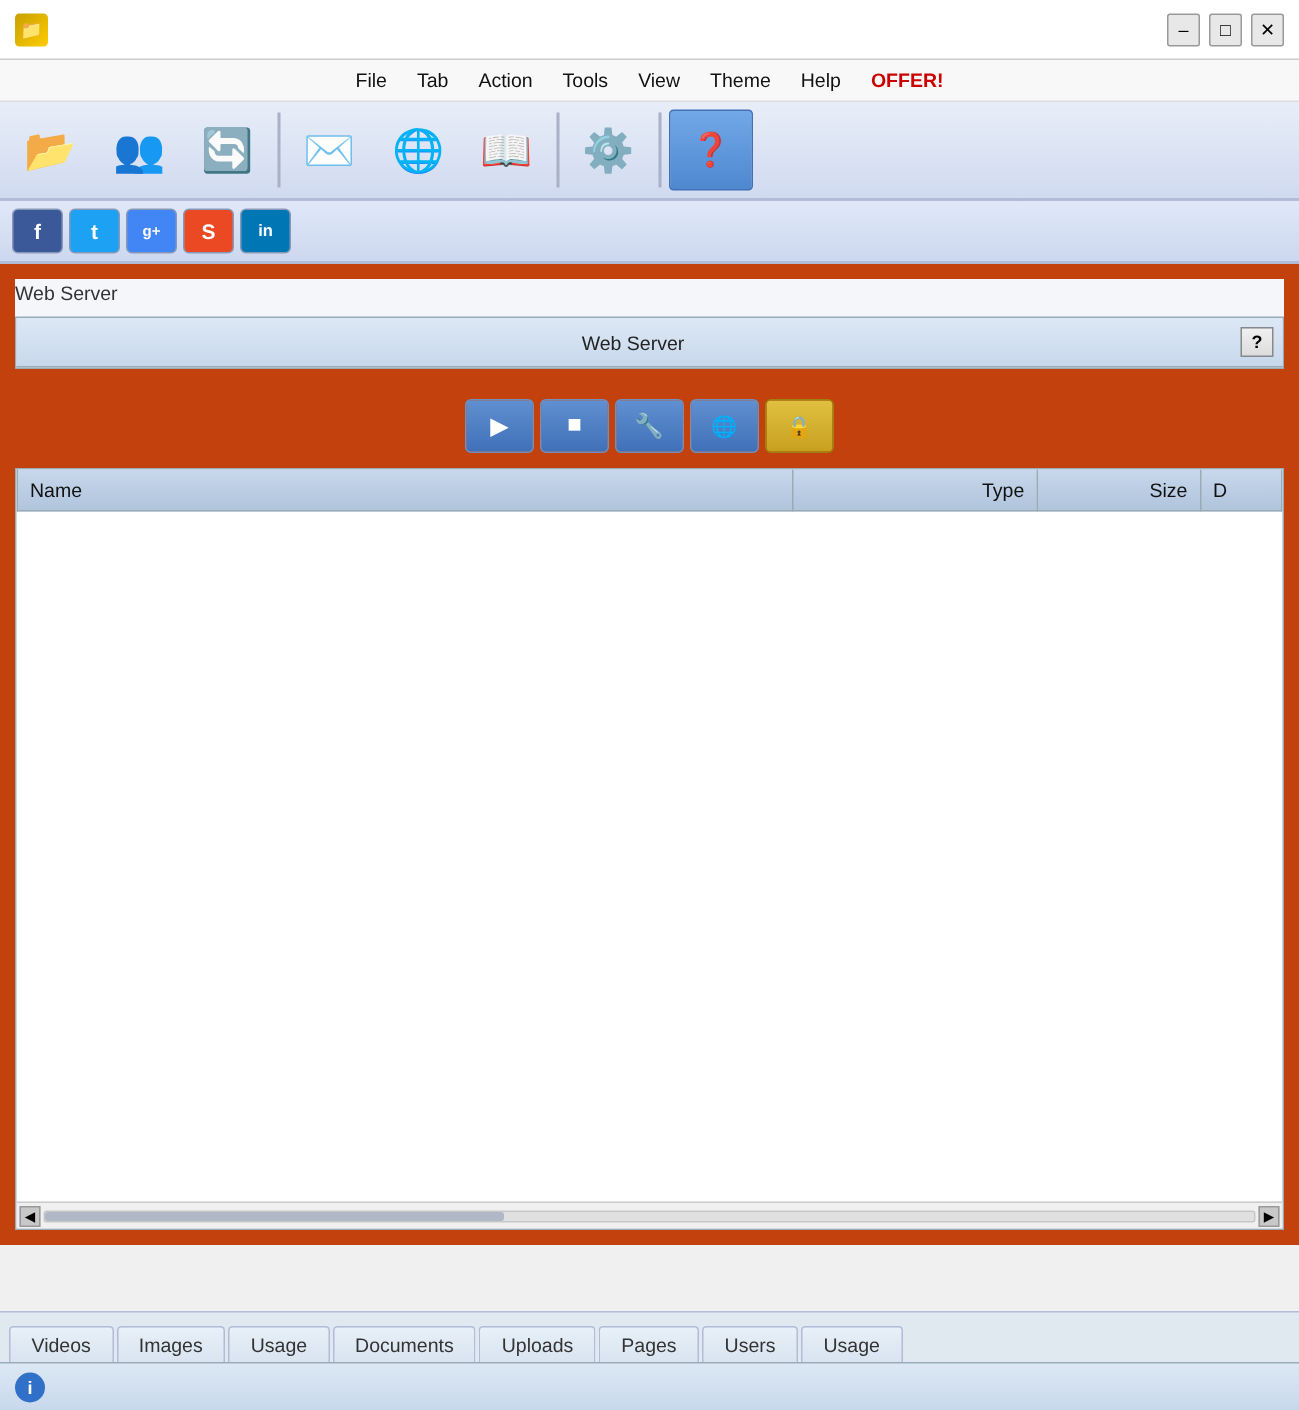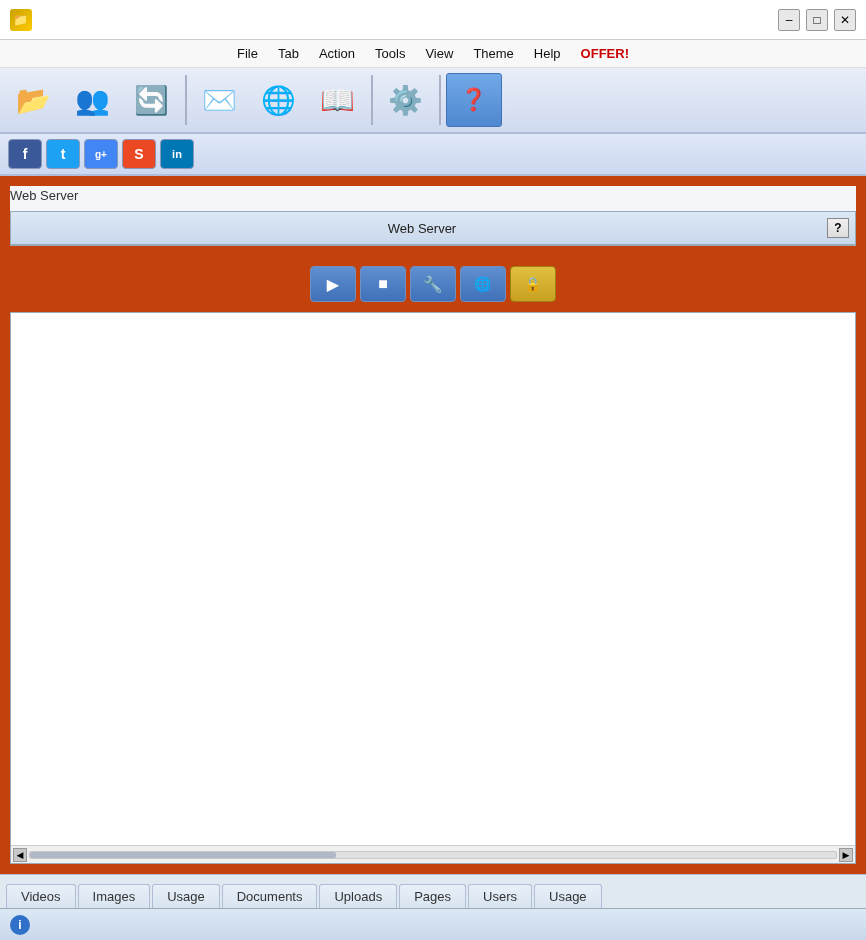--- a/index.html
+++ b/index.html
@@ -327,20 +327,21 @@
 
     
     .tab-bar {
       background: #e0e8f0;
       border-top: 1px solid #b0bcd8;
       display: flex;
       align-items: flex-end;
       padding: 4px 6px 0;
       flex-shrink: 0;
       height: 34px;
+      margin-top: 44px;
     }
     .tab-item {
       padding: 4px 14px;
       font-size: 13px;
       cursor: pointer;
       border: 1px solid #b0bcd8;
       border-bottom: none;
       background: linear-gradient(to bottom, #e8f0f8, #d8e4f0);
       border-radius: 3px 3px 0 0;
       margin-right: 2px;
@@ -479,20 +480,36 @@
     </button>
     <button class="action-btn">
       <span style="font-size:14px;">🌐</span>
     </button>
     <button class="action-btn" style="background: linear-gradient(to bottom, #e0c040, #c8a020); border-color: #a08010;">
       <span style="font-size:14px;">🔒</span>
     </button>
   </div>
 
   <div class="file-list-panel">
+    <table class="file-table">
+      <colgroup>
+        <col class="name-col">
+        <col class="type-col">
+        <col class="size-col">
+        <col class="d-col">
+      </colgroup>
+      <thead>
+        <tr>
+          <th>Name</th>
+          <th class="right">Type</th>
+          <th class="right">Size</th>
+          <th>D</th>
+        </tr>
+      </thead>
+    </table>
     <div class="file-list-body">
       <div class="file-list-empty"></div>
     </div>
 
     <div class="hscroll-area">
       <div class="hscroll-arrow left">◀</div>
       <div class="hscroll-track">
         <div class="hscroll-thumb"></div>
       </div>
       <div class="hscroll-arrow right">▶</div>

